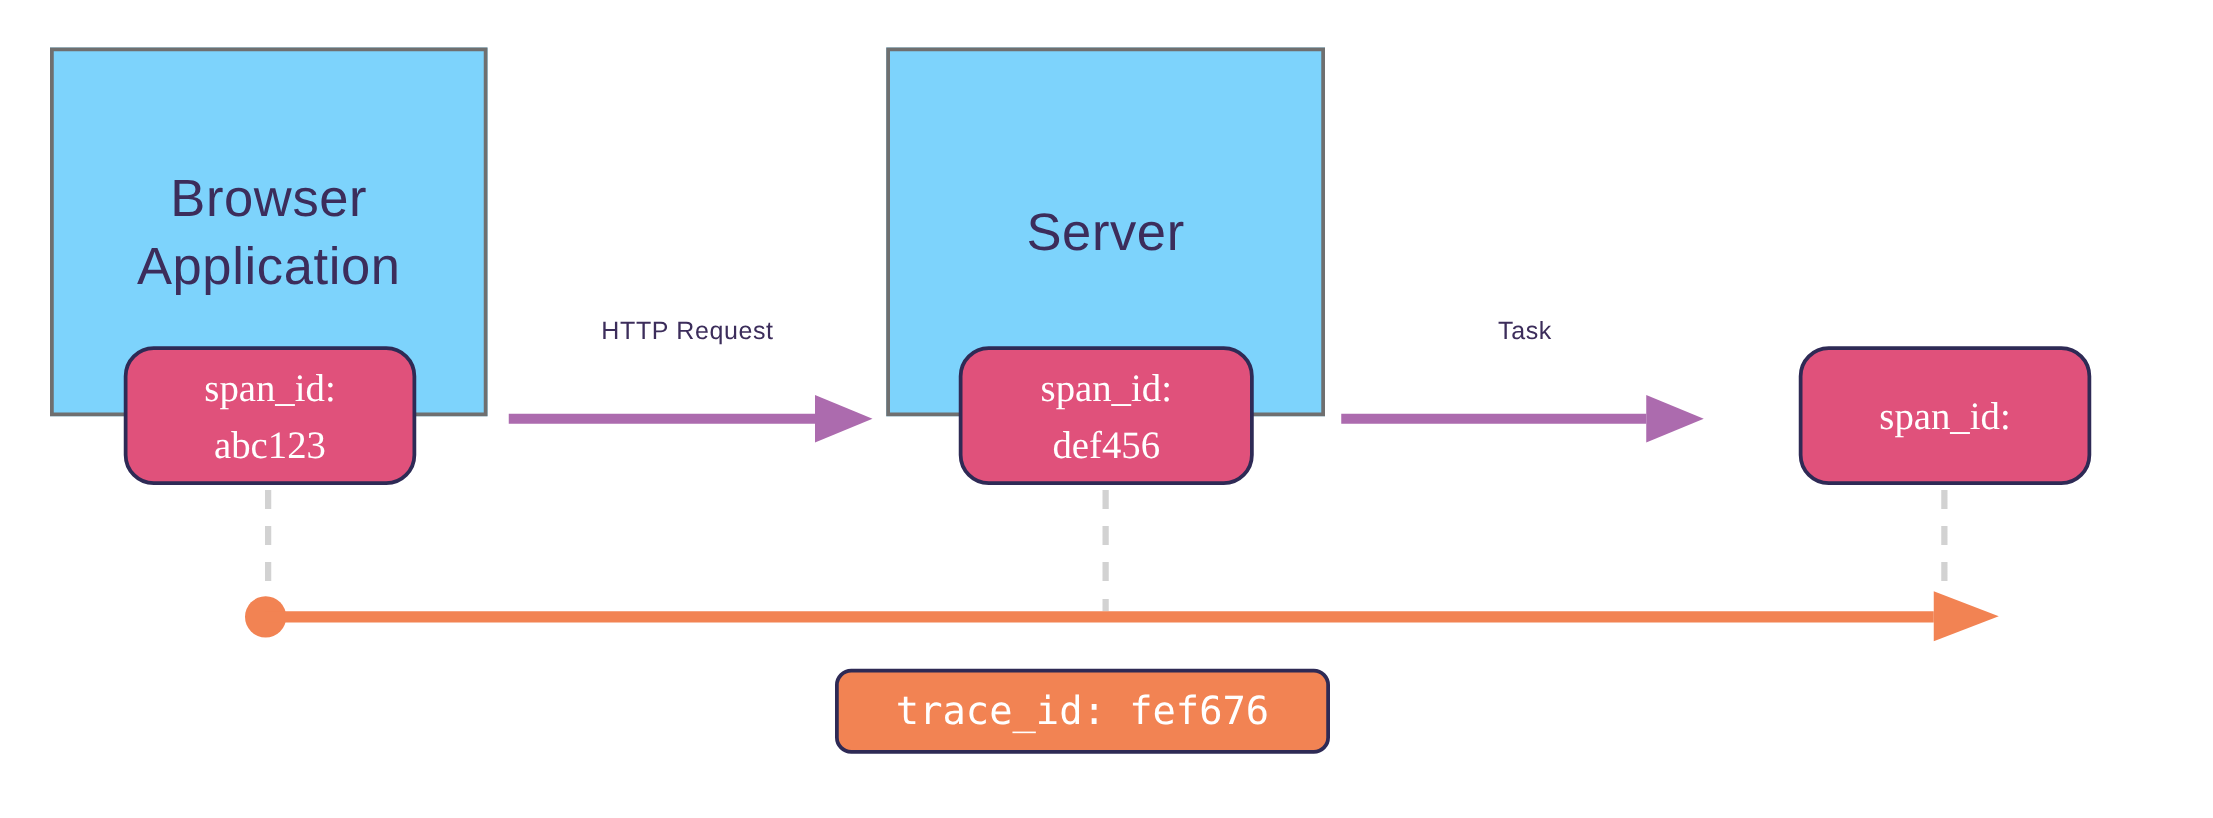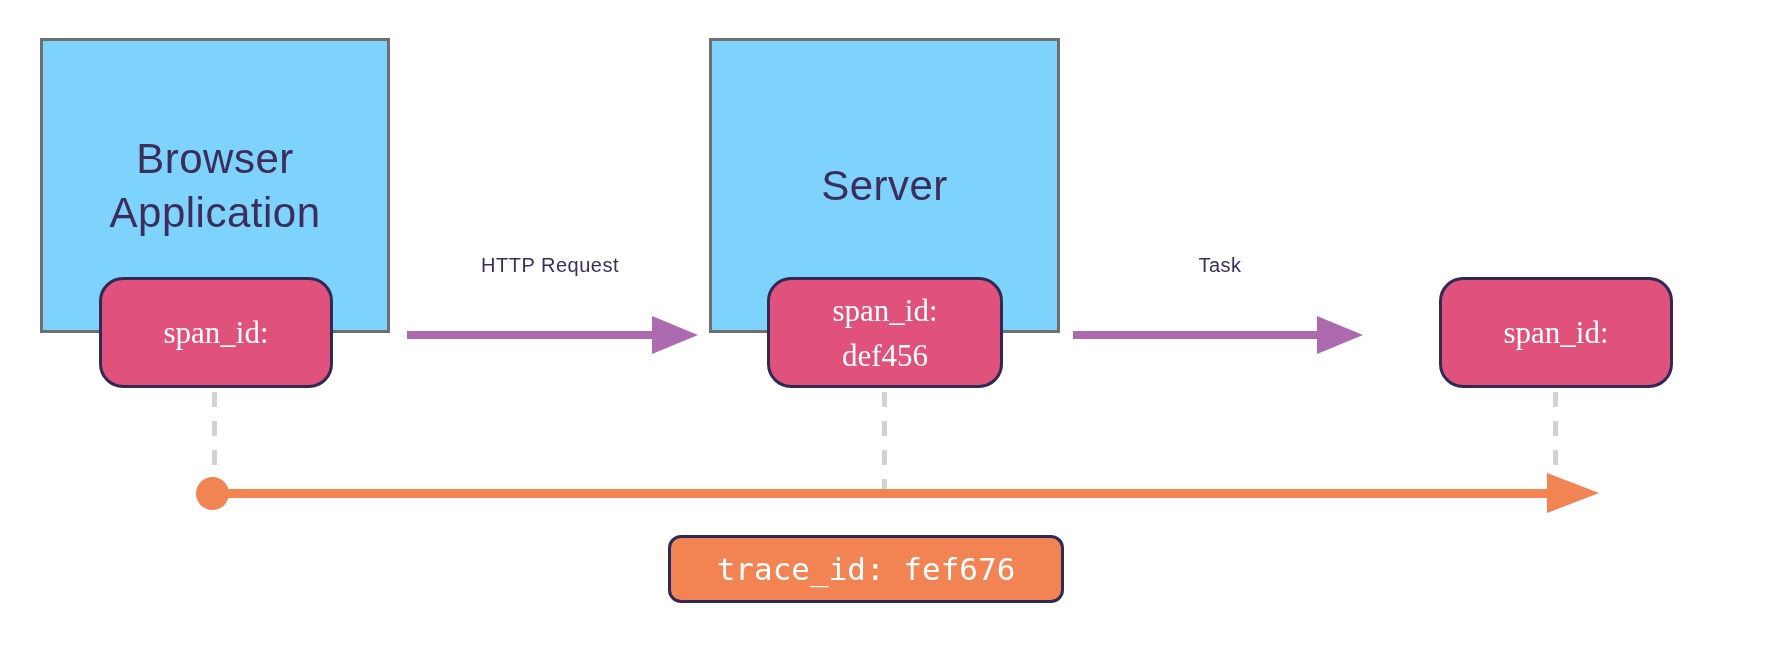--- a/index.html
+++ b/index.html
@@ -182,20 +182,21 @@
   <div class="edge-label edge-label-0">HTTP Request</div>
   <div class="edge-label edge-label-1">Task</div>
 
   <div class="edge-shaft edge-shaft-0"></div>
   <div class="edge-head edge-head-0"></div>
   <div class="edge-shaft edge-shaft-1"></div>
   <div class="edge-head edge-head-1"></div>
 
   <div class="span-badge span-badge-0">
     <div>span_id:</div>
+    <div>abc123</div>
   </div>
   <div class="span-badge span-badge-1">
     <div>span_id:</div>
     <div>def456</div>
   </div>
   <div class="span-badge span-badge-2">
     <div>span_id:</div>
   </div>
 
   <div class="dashed-connector dashed-0"></div>

